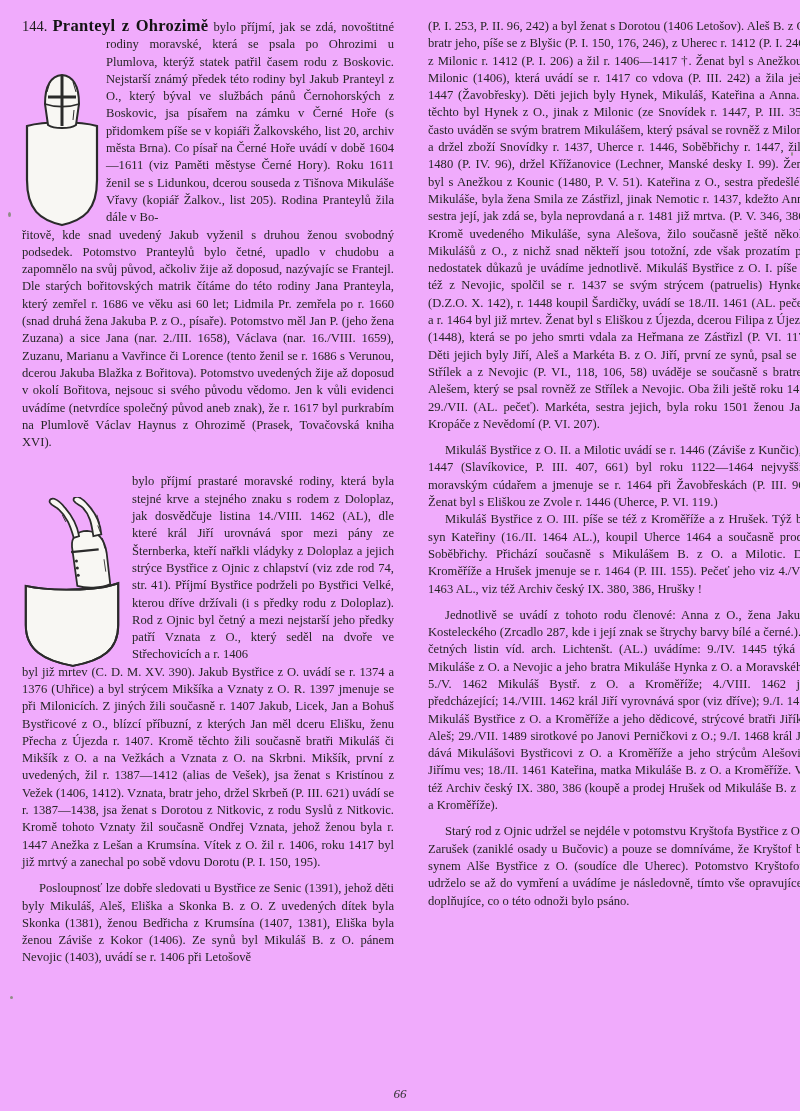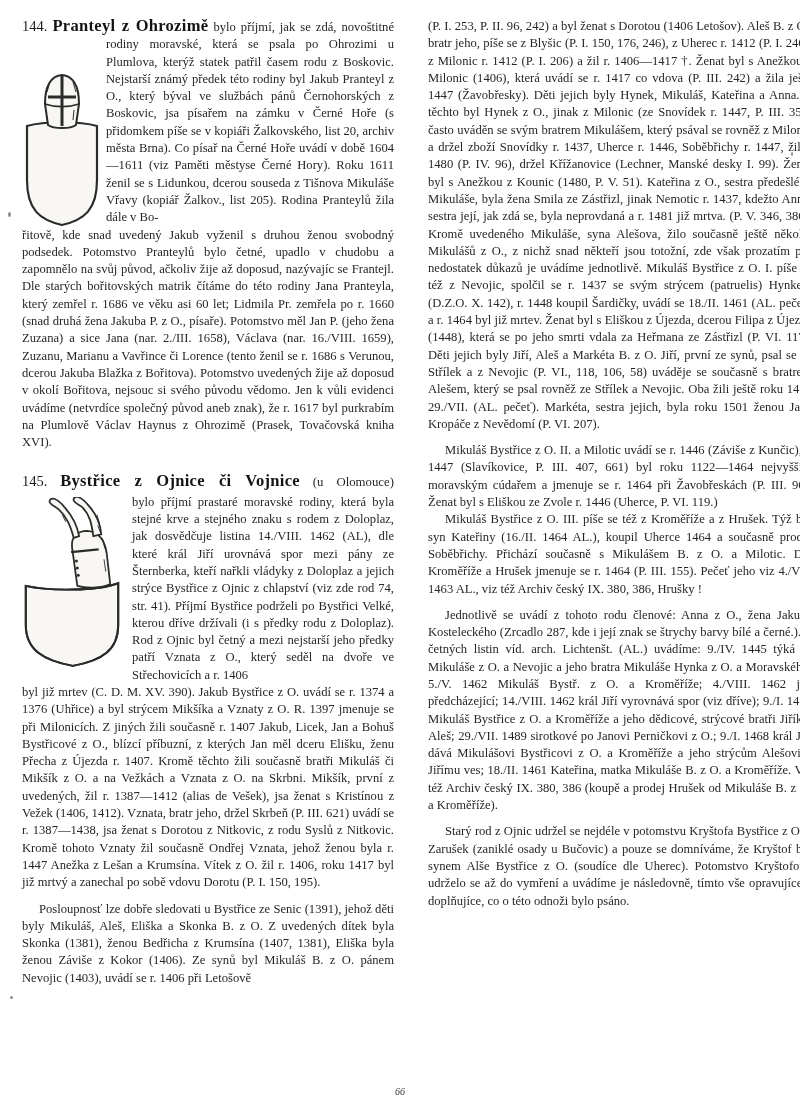--- a/index.html
+++ b/index.html
@@ -3,21 +3,21 @@
 <meta charset="utf-8">
 <style>
   html,body{margin:0;padding:0;}
   body{
     width:800px;height:1111px;
     background:#e9e8e4;
     font-family:"Liberation Serif","DejaVu Serif",serif;
   }
   .page{
     position:relative;width:800px;height:1111px;
-    background:#ffffff;color:#242424;overflow:hidden;
+    background:#f0abfc;color:#242424;overflow:hidden;
   }
   .col{position:absolute;top:18px;}
   .col-left{left:22px;width:372px;}
   .col-right{left:428px;width:384px;}
   .col p{
     margin:0;font-size:12.6px;line-height:17.3px;
     text-align:justify;color:#262626;
   }
   .entry{position:relative;}
   .entry-145{margin-top:22px;}
@@ -31,21 +31,21 @@
   .lead-145{margin-left:110px !important;}
   .gap{margin-top:9px !important;}
   .indent{text-indent:17px;}
 
   .coa{position:absolute;}
   .coa-1{left:2px;top:52px;width:76px;height:160px;}
   .coa-2{left:0px;top:24px;width:100px;height:176px;}
 
   .page-number{
     position:absolute;left:0;right:0;top:1086px;
-    text-align:center;font-size:10px;font-style:italic;color:#333;
+    text-align:center;font-size:13px;font-style:italic;color:#333;
   }
   .speck{position:absolute;background:#8f8d86;border-radius:50%;}
   .speck-1{left:8px;top:212px;width:3px;height:5px;}
   .speck-2{left:10px;top:996px;width:3px;height:3px;}
   .speck-3{left:791px;top:152px;width:2px;height:4px;}
   svg .ln{stroke:#2b2b2b;fill:none;}
 </style>
 </head>
 <body>
 
@@ -106,21 +106,20 @@
             <path class="ln" d="M90,46 L93,58 M92,70 L94,84" stroke-width="1"></path>
           </g>
 
           <g>
             <path d="M58,46 C54,32 50,22 41,14 C38,11 33,10 31,6 C30,3 33,1 36,2 C41,4 45,8 48,12 C56,21 62,33 64,44 Z" fill="#f8f7f3" stroke="#2b2b2b" stroke-width="2"></path>
             <path d="M80,44 C78,30 76,20 68,12 C65,9 60,8 58,4 C57,1 60,-1 63,0 C68,2 72,6 75,10 C83,19 88,31 89,42 Z" fill="#f8f7f3" stroke="#2b2b2b" stroke-width="2"></path>
             <path class="ln" d="M84,20 L87,30 M85,32 L88,40 M45,20 L49,28" stroke-width="1"></path>
           </g>
         </svg>
       </div>
-      <p class="e-head-145"><span class="e-num">145.</span> <span class="e-title">Bystřice z Ojnice či Vojnice</span> <span class="e-suffix">(u Olomouce)</span></p>
       <p class="lead-145">bylo příjmí prastaré moravské rodiny, která byla stejné krve a stejného znaku s rodem z Doloplaz, jak dosvědčuje listina 14./VIII. 1462 (AL), dle které král Jiří urovnává spor mezi pány ze Šternberka, kteří nařkli vládyky z Doloplaz a jejich strýce Bystřice z Ojnic z chlapství (viz zde rod 74, str. 41). Příjmí Bystřice podrželi po Bystřici Velké, kterou dříve držívali (i s předky rodu z Doloplaz). Rod z Ojnic byl četný a mezi nejstarší jeho předky patří Vznata z O., který seděl na dvoře ve Střechovicích a r. 1406</p>
       <p>byl již mrtev (C. D. M. XV. 390). Jakub Bystřice z O. uvádí se r. 1374 a 1376 (Uhřice) a byl strýcem Mikšíka a Vznaty z O. R. 1397 jmenuje se při Milonicích. Z jiných žili současně r. 1407 Jakub, Licek, Jan a Bohuš Bystřicové z O., blízcí příbuzní, z kterých Jan měl dceru Elišku, ženu Přecha z Újezda r. 1407. Kromě těchto žili současně bratři Mikuláš či Mikšík z O. a na Vežkách a Vznata z O. na Skrbni. Mikšík, první z uvedených, žil r. 1387—1412 (alias de Vešek), jsa ženat s Kristínou z Vežek (1406, 1412). Vznata, bratr jeho, držel Skrbeň (P. III. 621) uvádí se r. 1387—1438, jsa ženat s Dorotou z Nitkovic, z rodu Syslů z Nitkovic. Kromě tohoto Vznaty žil současně Ondřej Vznata, jehož ženou byla r. 1447 Anežka z Lešan a Krumsína. Vítek z O. žil r. 1406, roku 1417 byl již mrtvý a zanechal po sobě vdovu Dorotu (P. I. 150, 195).</p>
       <p class="gap indent">Posloupnosť lze dobře sledovati u Bystřice ze Senic (1391), jehož děti byly Mikuláš, Aleš, Eliška a Skonka B. z O. Z uvedených dítek byla Skonka (1381), ženou Bedřicha z Krumsína (1407, 1381), Eliška byla ženou Záviše z Kokor (1406). Ze synů byl Mikuláš B. z O. pánem Nevojic (1403), uvádí se r. 1406 při Letošově</p>
     </section>
 
   </div>
 
   <div class="col col-right">
     <p>(P. I. 253, P. II. 96, 242) a byl ženat s Dorotou (1406 Letošov). Aleš B. z O., bratr jeho, píše se z Blyšic (P. I. 150, 176, 246), z Uherec r. 1412 (P. I. 246), z Milonic r. 1412 (P. I. 206) a žil r. 1406—1417 †. Ženat byl s Anežkou z Milonic (1406), která uvádí se r. 1417 co vdova (P. III. 242) a žila ještě 1447 (Žavobřesky). Děti jejich byly Hynek, Mikuláš, Kateřina a Anna. Z těchto byl Hynek z O., jinak z Milonic (ze Snovídek r. 1447, P. III. 350) často uváděn se svým bratrem Mikulášem, který psával se rovněž z Milonic a držel zboží Snovídky r. 1437, Uherce r. 1446, Soběbřichy r. 1447, žil r. 1480 (P. IV. 96), držel Křížanovice (Lechner, Manské desky I. 99). Ženat byl s Anežkou z Kounic (1480, P. V. 51). Kateřina z O., sestra předešlého Mikuláše, byla žena Smila ze Zástřizl, jinak Nemotic r. 1437, kdežto Anna, sestra její, jak zdá se, byla neprovdaná a r. 1481 již mrtva. (P. V. 346, 386). Kromě uvedeného Mikuláše, syna Alešova, žilo současně ještě několik Mikulášů z O., z nichž snad někteří jsou totožní, zde však prozatím pro nedostatek důkazů je uvádíme jednotlivě. Mikuláš Bystřice z O. I. píše se též z Nevojic, spolčil se r. 1437 se svým strýcem (patruelis) Hynkem (D.Z.O. X. 142), r. 1448 koupil Šardičky, uvádí se 18./II. 1461 (AL. pečeť) a r. 1464 byl již mrtev. Ženat byl s Eliškou z Újezda, dcerou Filipa z Újezda (1448), která se po jeho smrti vdala za Heřmana ze Zástřizl (P. VI. 117). Děti jejich byly Jiří, Aleš a Markéta B. z O. Jiří, první ze synů, psal se ze Střílek a z Nevojic (P. VI., 118, 106, 58) uváděje se současně s bratrem Alešem, který se psal rovněž ze Střílek a Nevojic. Oba žili ještě roku 1489 29./VII. (AL. pečeť). Markéta, sestra jejich, byla roku 1501 ženou Jana Kropáče z Nevědomí (P. VI. 207).</p>
     <p class="gap indent">Mikuláš Bystřice z O. II. a Milotic uvádí se r. 1446 (Záviše z Kunčic), r. 1447 (Slavíkovice, P. III. 407, 661) byl roku 1122—1464 nejvyšším moravským cúdařem a jmenuje se r. 1464 při Žavobřeskách (P. III. 96). Ženat byl s Eliškou ze Zvole r. 1446 (Uherce, P. VI. 119.)</p>

